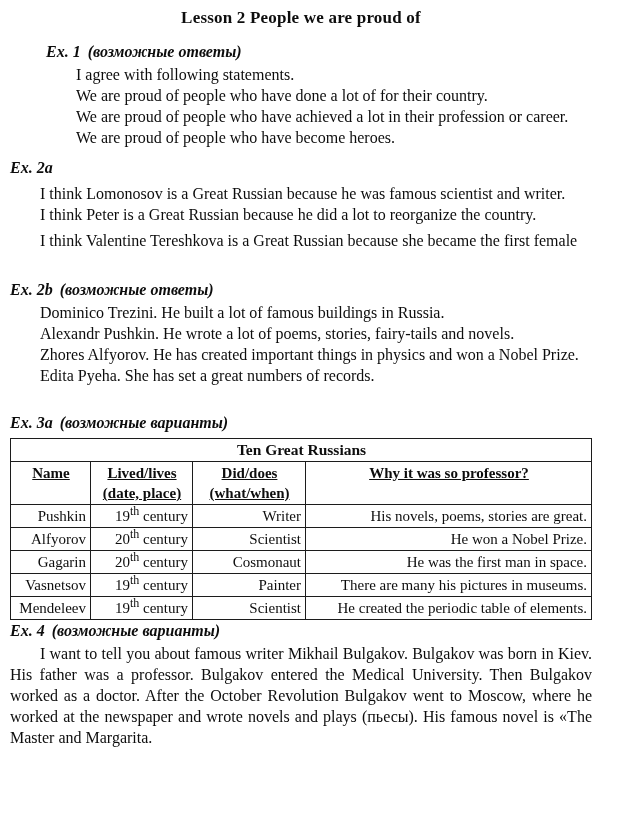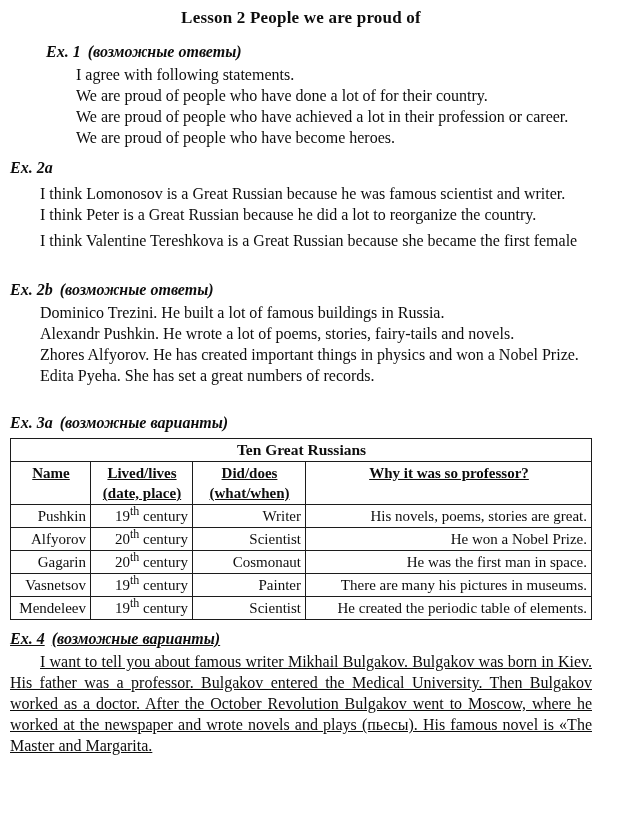--- a/index.html
+++ b/index.html
@@ -38,21 +38,21 @@
     font-size: 16px;
     line-height: 21px;
     text-indent: 30px;
     text-align: justify;
   }
   .gap { margin-top: 5px; }
   .sec-ex1 { margin-top: 0; margin-left: 36px; }
   .sec-ex2a { margin-top: 9px; }
   .sec-ex2b { margin-top: 28px; }
   .sec-ex3a { margin-top: 26px; }
-  .sec-ex4  { margin-top: 8px; text-decoration: underline; }
+  .sec-ex4  { margin-top: 0; }
   .sec-ex3a .ex-heading { margin-bottom: 5px; }
 
   table.great-russians {
     width: 100%;
     border-collapse: collapse;
     font-size: 15px;
     table-layout: fixed;
     border-radius: 9px;
   }
   table.great-russians th,

